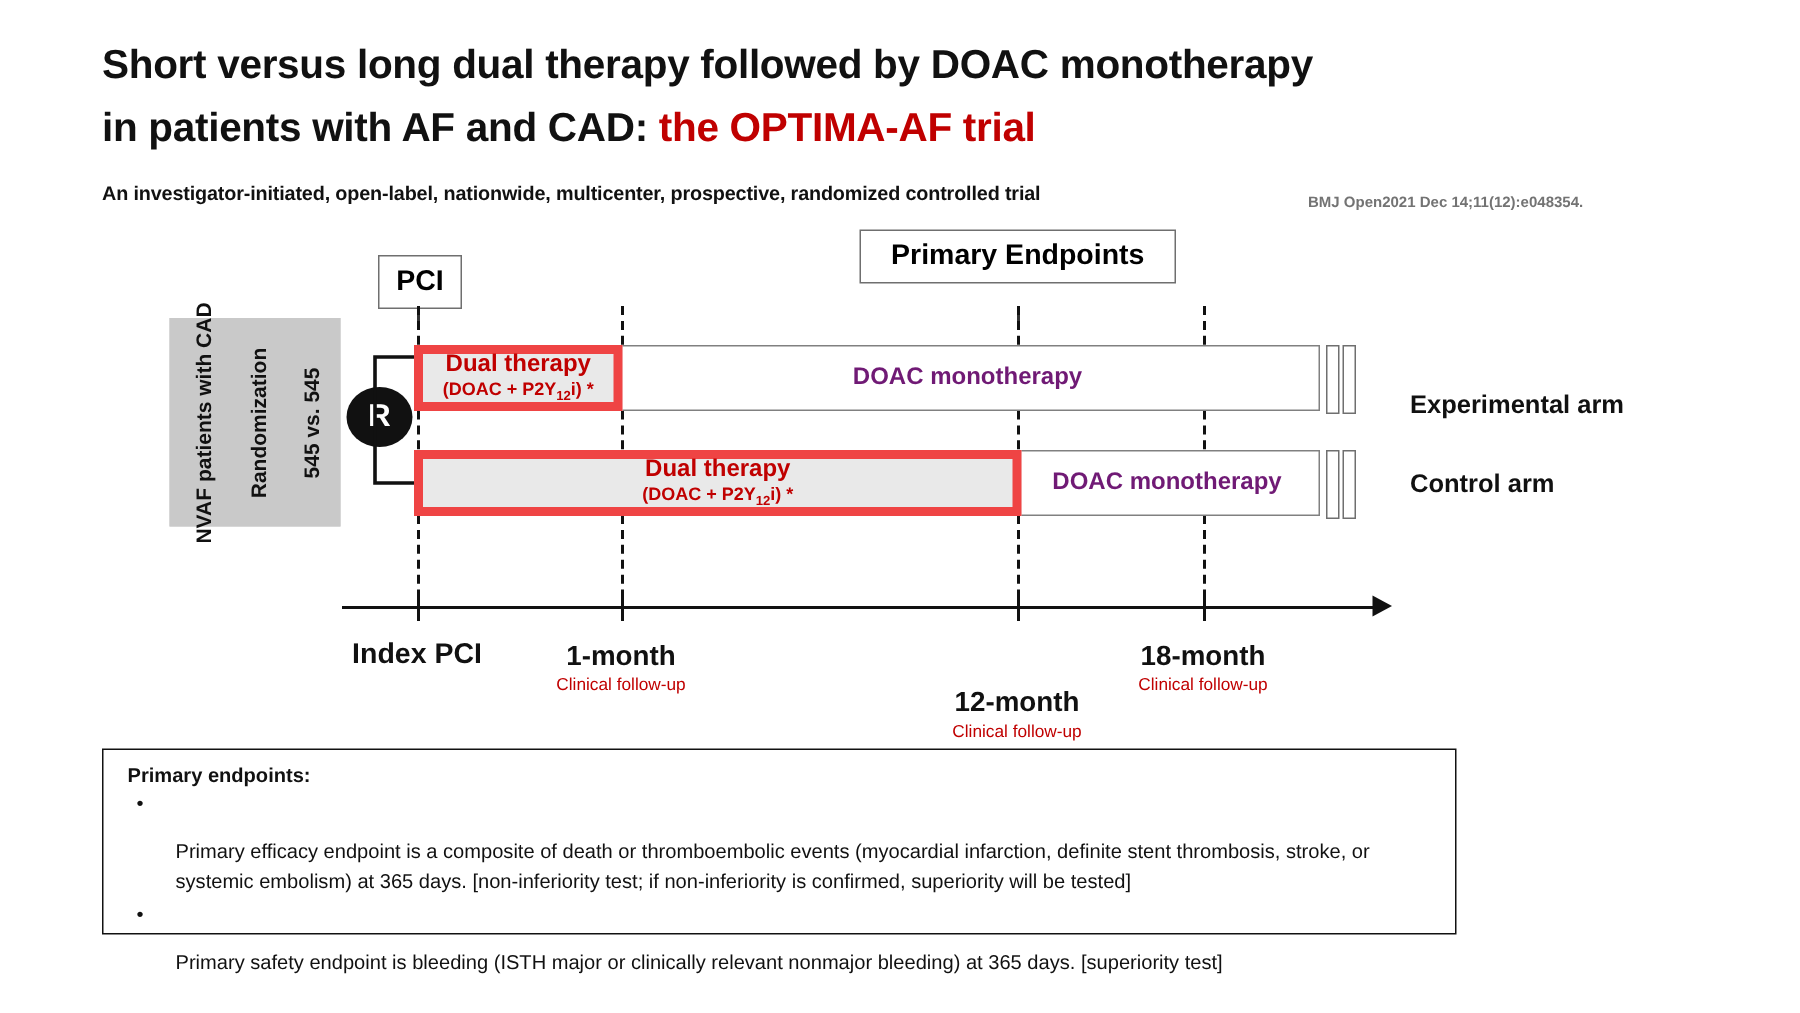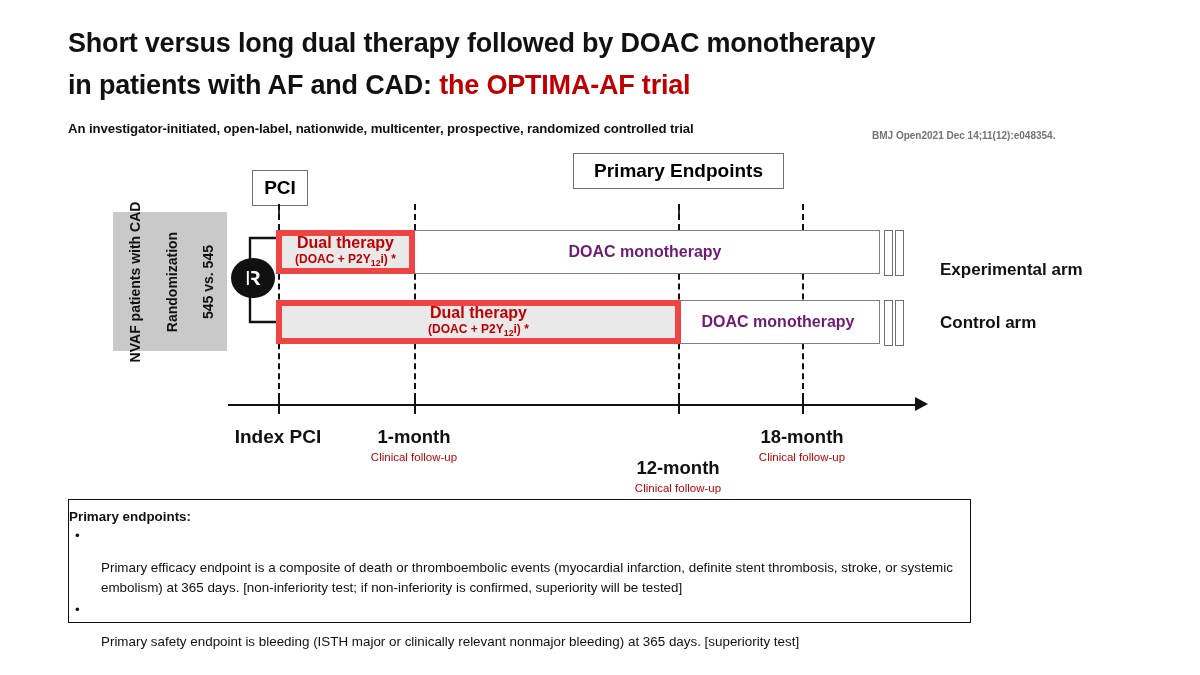--- a/index.html
+++ b/index.html
@@ -78,21 +78,21 @@
               border-left:13px solid #111;}
   .tick{position:absolute;top:245px;height:19px;border-left:2.4px solid #111;}
 
   .tk-label{position:absolute;text-align:center;white-space:nowrap;}
   .tk-main{font-size:18.5px;font-weight:bold;color:#111;}
   .tk-sub{font-size:11.5px;color:#c00000;margin-top:3px;font-weight:normal;}
   .tk-indexpci .tk-main{font-size:19px;}
 
   
   .footer{position:absolute;left:68px;top:499px;width:903px;height:124px;
-          border:1.6px solid #111;background:#fff;box-sizing:border-box;padding:9px 12px 0 0;}
+          border:1.6px solid #111;background:#fff;box-sizing:border-box;padding:9px 12px 0 16px;}
   .foot-title{font-size:13.4px;font-weight:bold;color:#111;margin-bottom:2px;}
   .foot-item{display:flex;font-size:13.4px;color:#111;line-height:1.52;margin-top:1px;}
   .foot-bullet{width:26px;flex:0 0 26px;text-align:left;padding-left:6px;}
   .foot-text{flex:1;margin-top:32px;}
 </style>
 </head>
 <body>
 
 <div class="slide">
 

